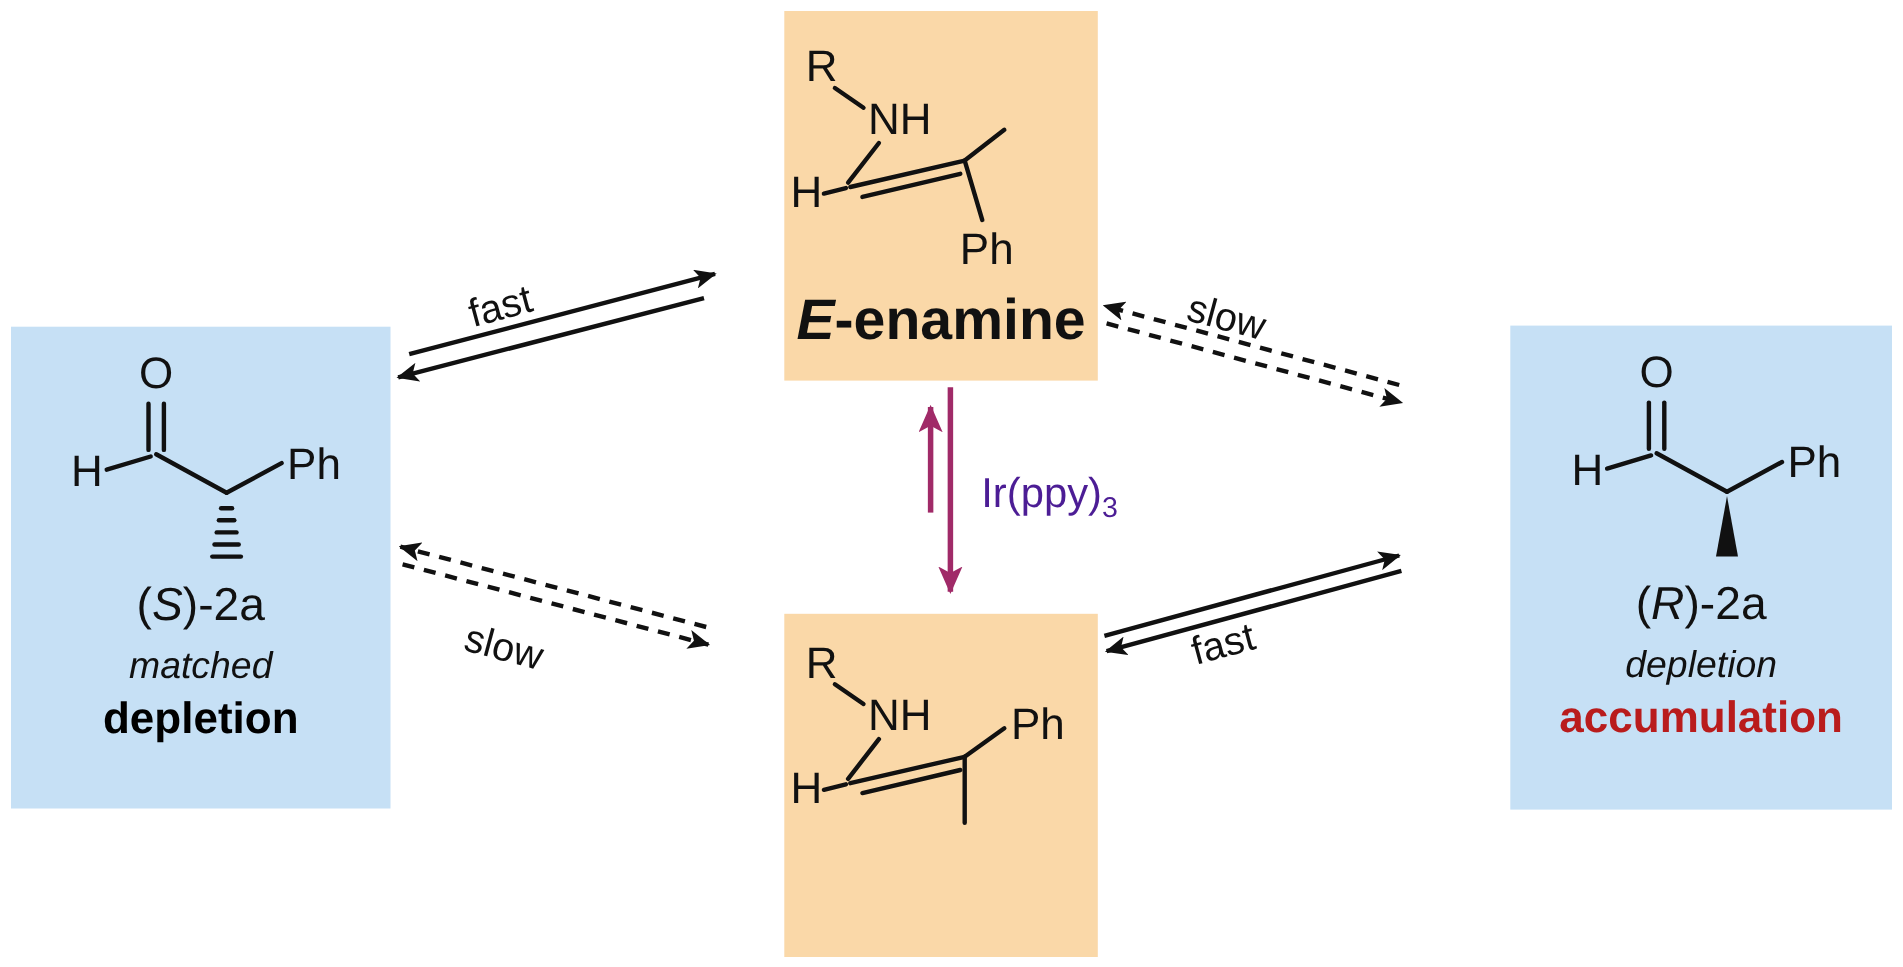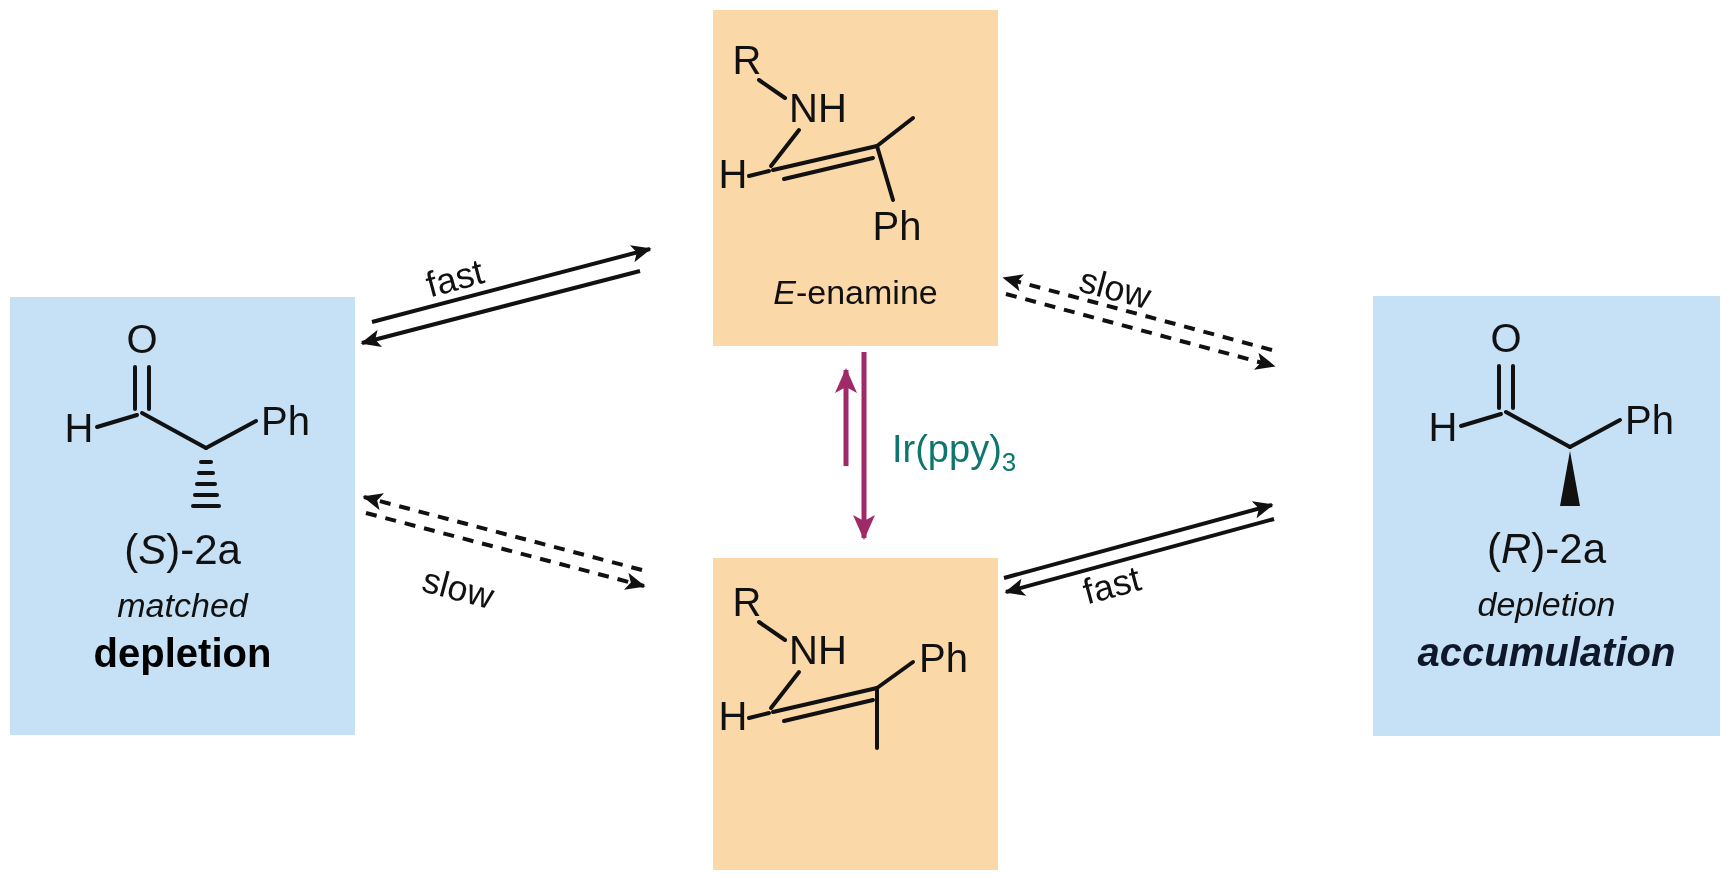--- a/index.html
+++ b/index.html
@@ -11,27 +11,27 @@
   #left-box{left:10px;top:297px;width:345px;height:438px;padding-top:14px;}
   #right-box{left:1373px;top:296px;width:347px;height:440px;padding-top:14px;}
   #top-box{left:713px;top:10px;width:285px;height:336px;padding-top:8px;}
   #bottom-box{left:713px;top:558px;width:285px;height:312px;padding-top:8px;}
   .struct{display:block;}
   .atom{font-size:40px;fill:#111;}
   .cap{font-size:42px;margin-top:10px;}
   .sub1{font-size:34px;font-style:italic;margin-top:12px;}
   .sub2{font-size:40px;font-weight:bold;margin-top:6px;}
   .blue-t{color:#000000;}
-  .mag-t{color:#0f172a;font-style:italic;}
-  .ename{font-size:34px;font-weight:normal;margin-top:20px;}
+  .mag-t{color:#b91c1c;}
+  .ename{font-size:52px;font-weight:bold;margin-top:8px;}
   .it{font-style:italic;}
   .b{font-weight:normal;}
   #arrow-layer{position:absolute;left:0;top:0;pointer-events:none;}
   .alabel{font-size:36px;fill:#111;}
-  #catalyst-label{position:absolute;left:892px;top:428px;font-size:38px;color:#0f766e;}
+  #catalyst-label{position:absolute;left:892px;top:428px;font-size:38px;color:#4c1d95;}
   #catalyst-label sub{font-size:26px;}
 </style>
 </head>
 <body>
 
 <div class="canvas">
 
   <div class="box box-blue" id="left-box">
     <svg class="struct" width="300" height="205" viewBox="0 0 300 205">
       <g stroke="#111" stroke-width="4" stroke-linecap="round">

